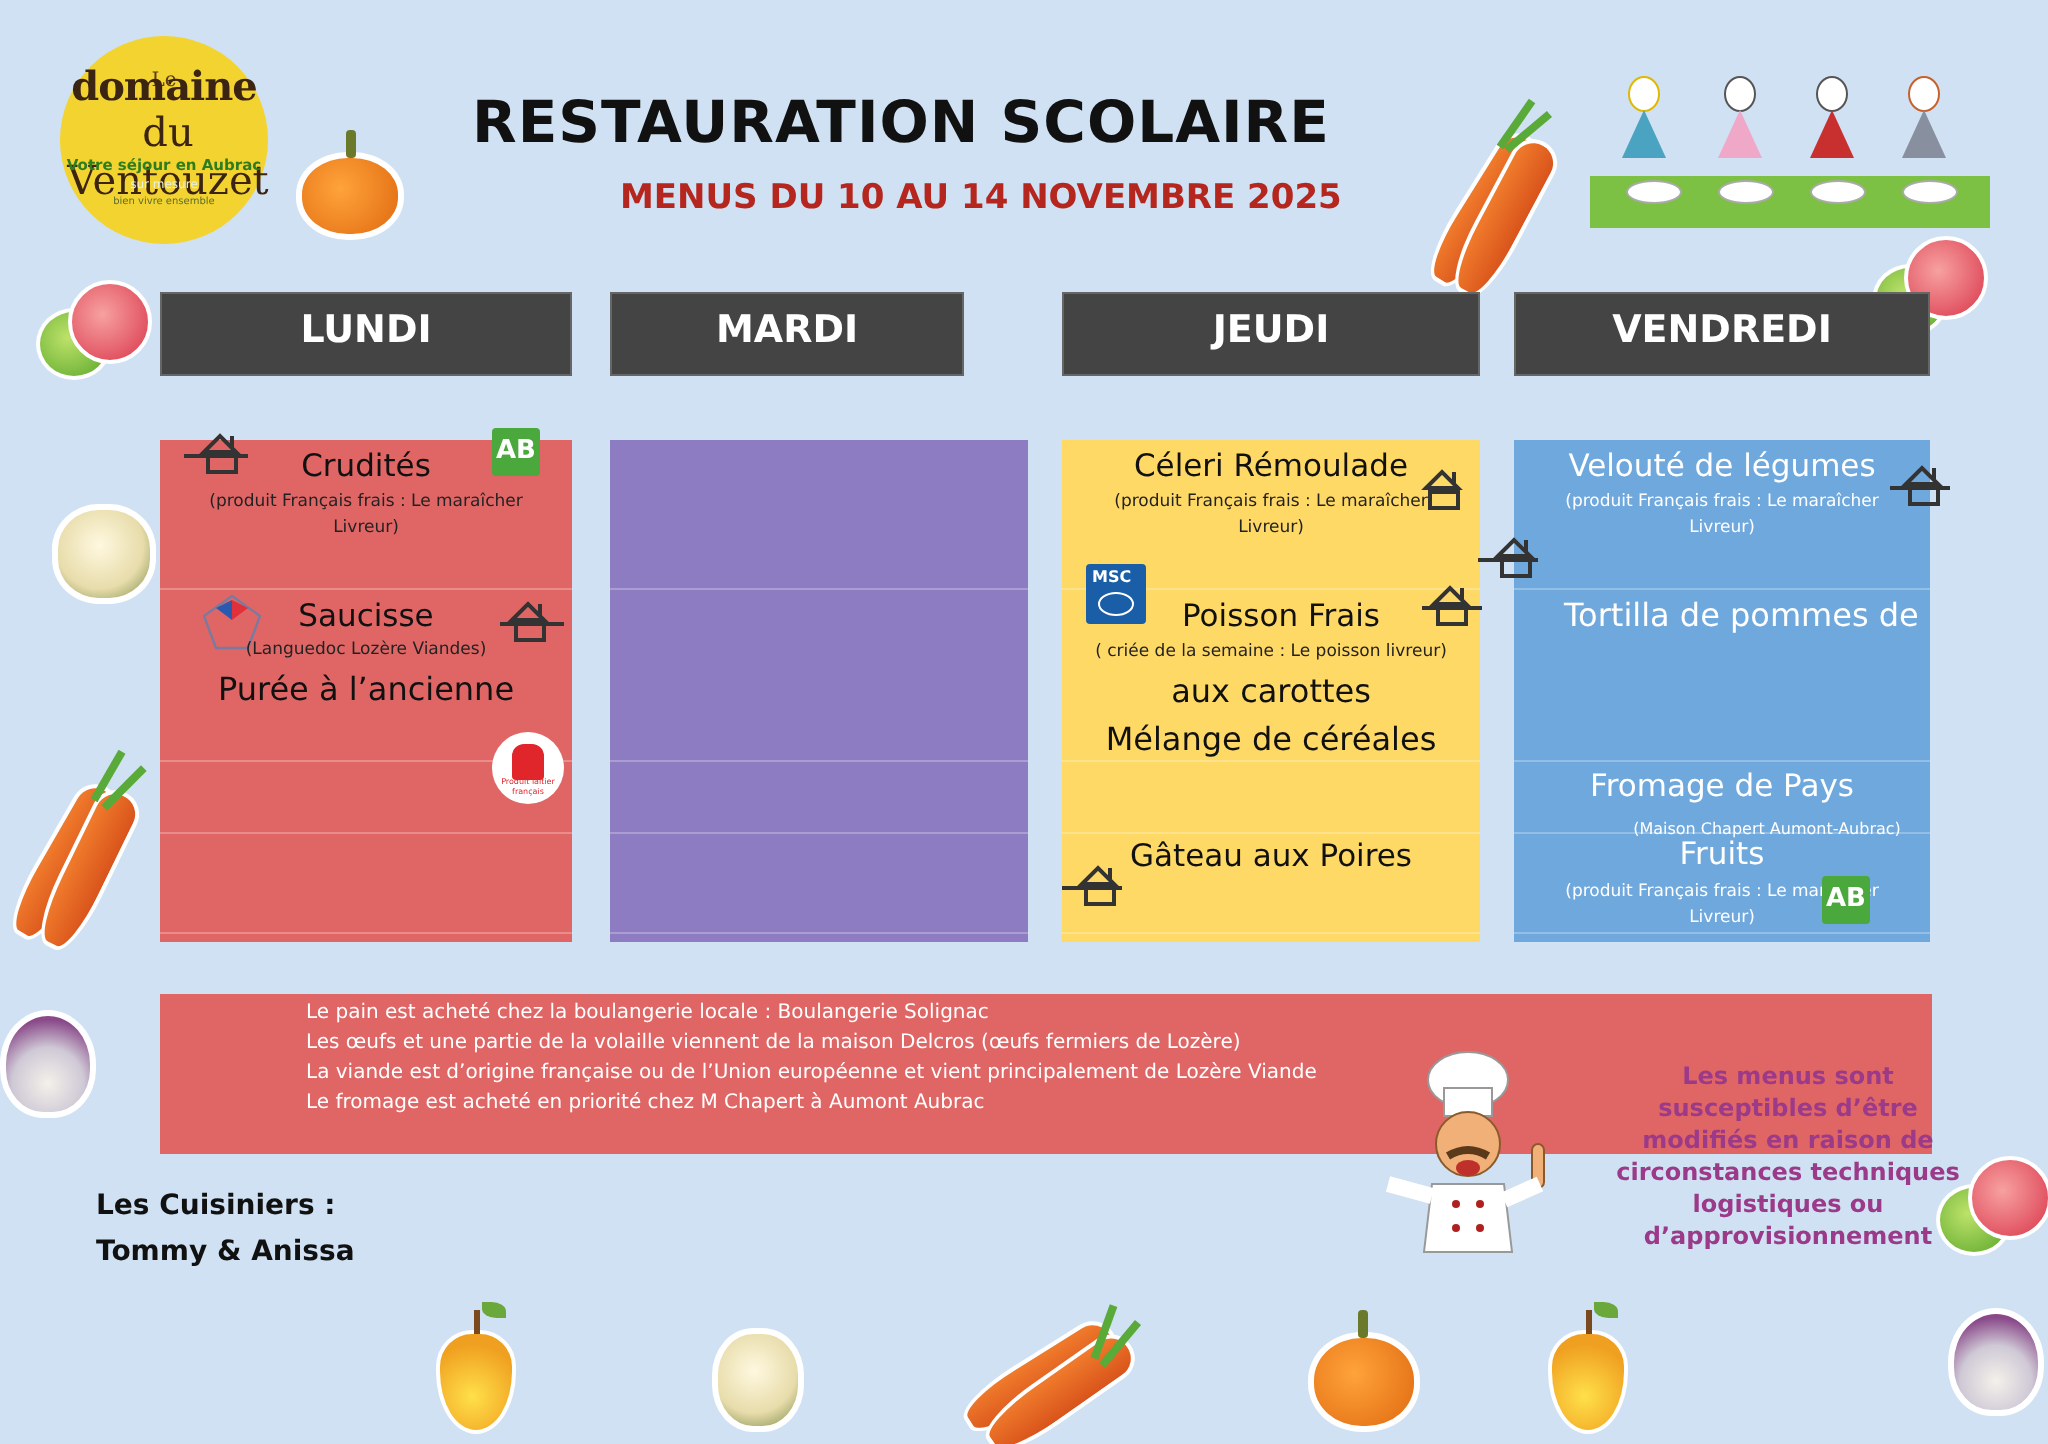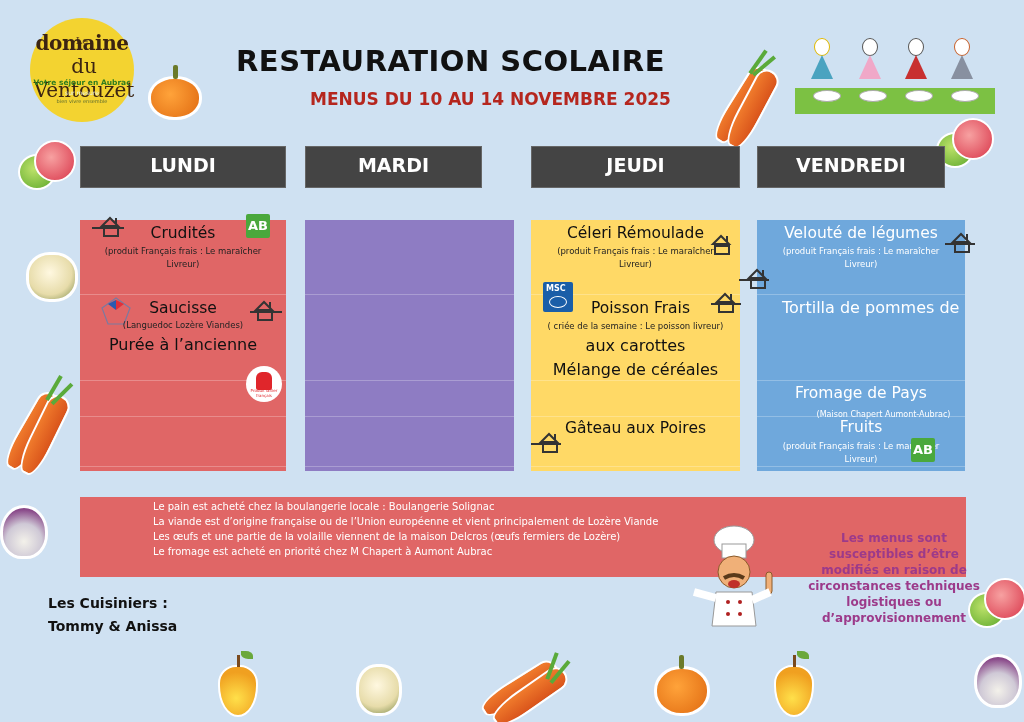--- a/index.html
+++ b/index.html
@@ -164,21 +164,21 @@
 <div class="deco" style="left:0px; top:378px; width:80px; height:100px;">
   <div class="carrot" style="position:absolute; left:20px; top:10px; transform:rotate(30deg);"></div>
   <div class="carrot" style="position:absolute; left:32px; top:14px; transform:rotate(26deg);"></div>
   <div class="carrot-top" style="left:52px; top:-4px; transform:rotate(30deg);"></div>
   <div class="carrot-top" style="left:60px; top:2px; transform:rotate(45deg);"></div>
 </div>
 
 <div class="abs day-header" style="left:80px; width:206px;">LUNDI</div>
 <div class="abs day-header" style="left:305px; width:177px;">MARDI</div>
 <div class="abs day-header" style="left:531px; width:209px;">JEUDI</div>
-<div class="abs day-header" style="left:757px; width:188px;">VENDREDI</div>
+<div class="abs day-header" style="left:757px; width:208px;">VENDREDI</div>
 
 <div class="abs day-col col-red" style="left:80px; width:206px;">
   <div class="row-line" style="top:74px;"></div>
   <div class="row-line" style="top:160px;"></div>
   <div class="row-line" style="top:196px;"></div>
   <div class="row-line" style="top:246px;"></div>
 
   <div class="house" style="left:12px; top:-6px;">
     <svg width="36" height="26" viewBox="0 0 36 26">
         <path d="M10 12 L18 4 L26 12 Z" fill="none" stroke="#333" stroke-width="2"></path>
@@ -298,22 +298,22 @@
   <div class="dish" style="top:164px;">Fromage de Pays</div>
   <div class="note" style="top:188px; font-size:8px;margin-left:45px;">(Maison Chapert Aumont-Aubrac)</div>
   <div class="dish" style="top:198px;">Fruits</div>
   <div class="note" style="top:220px; padding:0 10px;">(produit Français frais : Le maraîcher Livreur)</div>
   <div class="ab" style="left:154px; top:218px;">AB</div>
 </div>
 
 <div class="abs info-bar">
   <div class="info-lines">
     <div>Le pain est acheté chez la boulangerie locale : Boulangerie Solignac</div>
+    <div>Les œufs et une partie de la volaille  viennent de la maison Delcros (œufs fermiers de Lozère)</div>
     <div>La viande est d’origine française ou de l’Union européenne et vient principalement de Lozère Viande</div>
-    <div>Les œufs et une partie de la volaille  viennent de la maison Delcros (œufs fermiers de Lozère)</div>
     <div>Le fromage est acheté en priorité chez M Chapert à Aumont Aubrac</div>
   </div>
 </div>
 
 <div class="deco turnip" style="left:0px; top:505px;"></div>
 
 <div class="abs chef">
   <svg width="100" height="105" viewBox="0 0 100 105">
     <ellipse cx="44" cy="18" rx="20" ry="14" fill="#fff" stroke="#999"></ellipse>
     <rect x="32" y="22" width="24" height="14" fill="#fff" stroke="#999"></rect>

